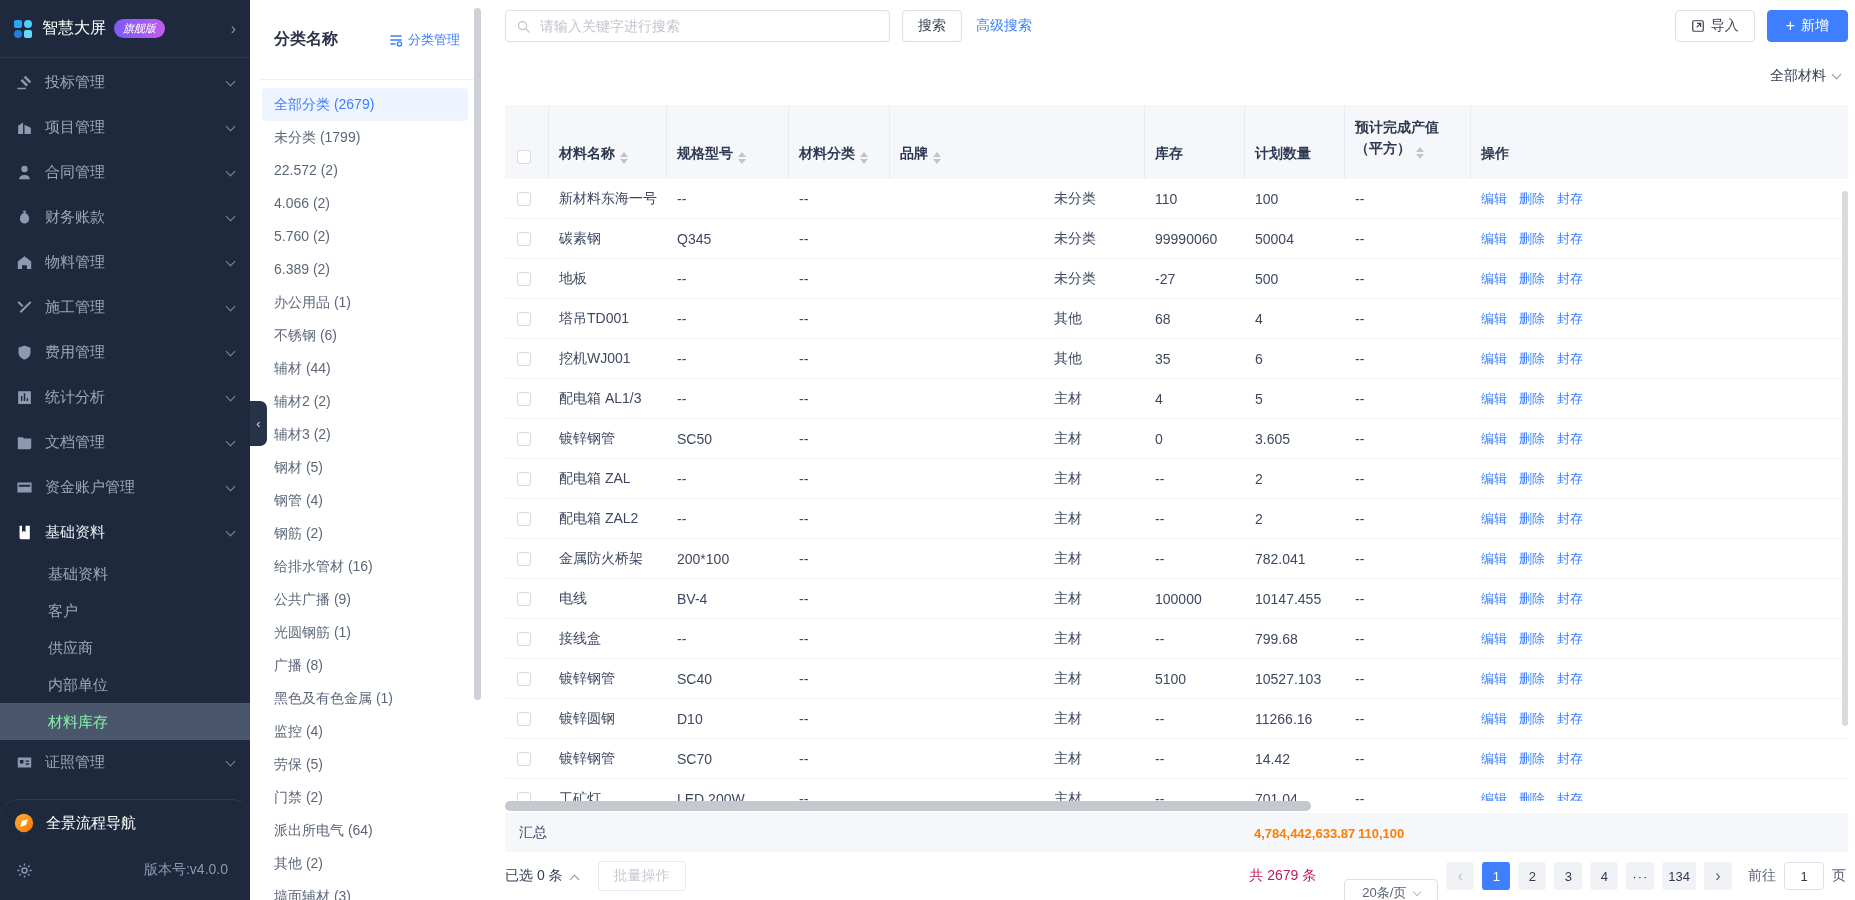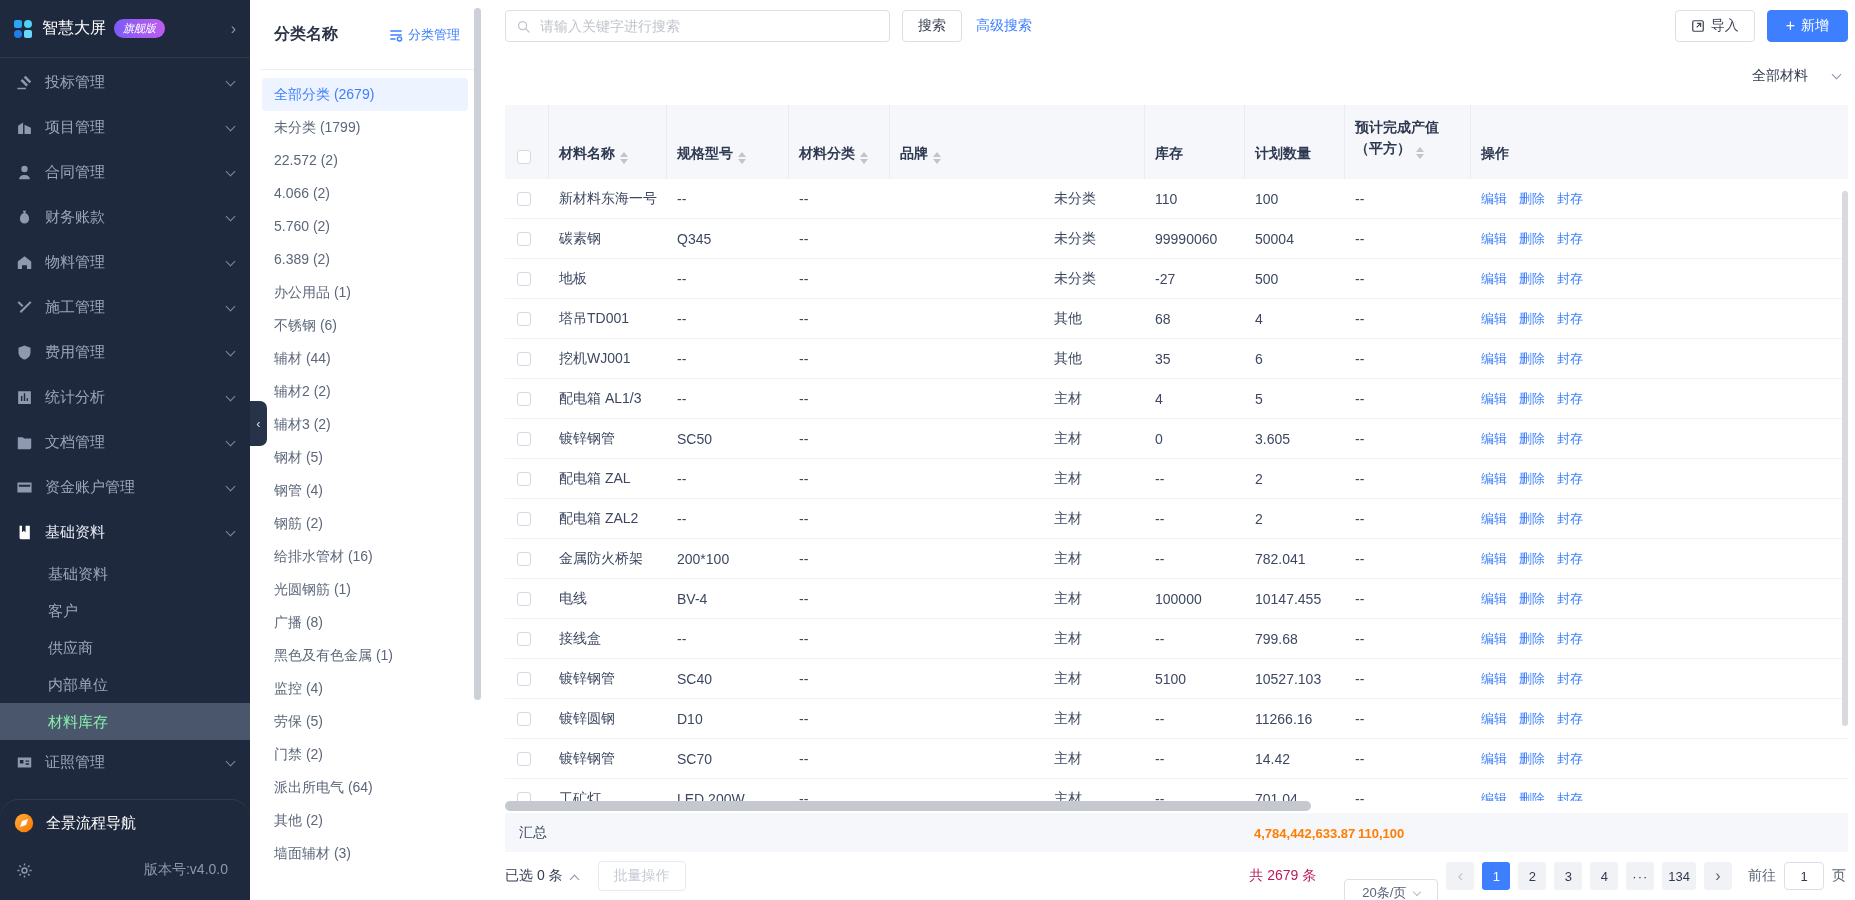--- a/index.html
+++ b/index.html
@@ -39,21 +39,21 @@
   .version-row .gicon{width:17px;height:17px;display:inline-flex;color:#8d99ae;}
   .version{margin-left:auto;}
 
   
   .collapse-tab{position:absolute;left:250px;top:401px;width:17px;height:45px;background:#273349;
     border-radius:0 7px 7px 0;color:#cfd6e4;display:flex;align-items:center;justify-content:center;
     font-size:13px;z-index:5;cursor:pointer;}
 
   
   .catpanel{width:240px;flex:0 0 240px;background:#fff;position:relative;padding-left:10px;}
-  .catpanel-header{height:70px;display:flex;align-items:center;justify-content:space-between;
+  .catpanel-header{height:80px;display:flex;align-items:center;justify-content:space-between;
     padding:0 16px 0 14px;border-bottom:1px solid #eef0f5;margin-right:14px;}
   .catpanel-title{font-size:16px;font-weight:bold;color:#2b3447;}
   .manage-link{display:flex;align-items:center;gap:5px;color:var(--accent,#3d7fff);font-size:13px;cursor:pointer;text-decoration:none;}
   .manage-link svg{width:14px;height:14px;}
   .catlist{padding-top:8px;}
   .cat-item{height:33px;line-height:33px;margin:0 22px 0 2px;padding-left:12px;border-radius:4px;
     font-size:14px;color:#5c6779;white-space:nowrap;cursor:pointer;}
   .cat-item.active{background:#eef4ff;color:var(--accent,#3d7fff);}
   .cat-scroll{position:absolute;top:8px;right:9px;width:7px;height:692px;background:#cdd0d6;border-radius:4px;}
 
@@ -70,21 +70,21 @@
     font-size:14px;color:#3c4353;display:inline-flex;align-items:center;gap:6px;cursor:pointer;font-family:inherit;}
   .btn svg{width:14px;height:14px;}
   .btn.primary{background:var(--accent,#3d7fff);border-color:var(--accent,#3d7fff);color:#fff;padding:0 18px;}
   .btn .plus{font-size:16px;line-height:1;}
   .search-row .btn.search{margin-left:12px;}
   .adv-link{margin-left:14px;color:var(--accent,#3d7fff);font-size:14px;cursor:pointer;text-decoration:none;}
   .spacer{flex:1;}
   .btn.import{margin-right:12px;justify-content:flex-end;}
   .filter-row{margin-top:24px;height:20px;display:flex;justify-content:flex-end;align-items:center;
     padding-right:8px;font-size:14px;color:#333c50;}
-  .filter-dd{display:inline-flex;align-items:center;gap:25px;cursor:pointer;margin-left:6px;}
+  .filter-dd{display:inline-flex;align-items:center;gap:7px;cursor:pointer;margin-left:6px;}
   .filter-dd .caret-down{border-color:#8a94a8;margin-bottom:3px;}
 
   
   .table{margin-top:20px;position:relative;}
   .thead{display:flex;align-items:flex-end;background:#f5f7fa;height:74px;}
   .th{padding:0 6px 15px 10px;font-weight:bold;color:#2f3a52;font-size:14px;white-space:nowrap;
     border-right:1px solid #e9ecf2;height:74px;display:flex;align-items:flex-end;line-height:21px;}
   .th.c8{border-right:none;}
   .th.c7{white-space:normal;display:block;padding-top:12px;}
   .c0{width:44px;flex:0 0 44px;justify-content:center;padding-left:0;}
@@ -333,20 +333,21 @@
         <div class="cat-item">6.389 (2)</div>
         <div class="cat-item">办公用品 (1)</div>
         <div class="cat-item">不锈钢 (6)</div>
         <div class="cat-item">辅材 (44)</div>
         <div class="cat-item">辅材2 (2)</div>
         <div class="cat-item">辅材3 (2)</div>
         <div class="cat-item">钢材 (5)</div>
         <div class="cat-item">钢管 (4)</div>
         <div class="cat-item">钢筋 (2)</div>
         <div class="cat-item">给排水管材 (16)</div>
+        <div class="cat-item">公共广播 (9)</div>
         <div class="cat-item">光圆钢筋 (1)</div>
         <div class="cat-item">广播 (8)</div>
         <div class="cat-item">黑色及有色金属 (1)</div>
         <div class="cat-item">监控 (4)</div>
         <div class="cat-item">劳保 (5)</div>
         <div class="cat-item">门禁 (2)</div>
         <div class="cat-item">派出所电气 (64)</div>
         <div class="cat-item">其他 (2)</div>
         <div class="cat-item">墙面辅材 (3)</div>
       </div>

